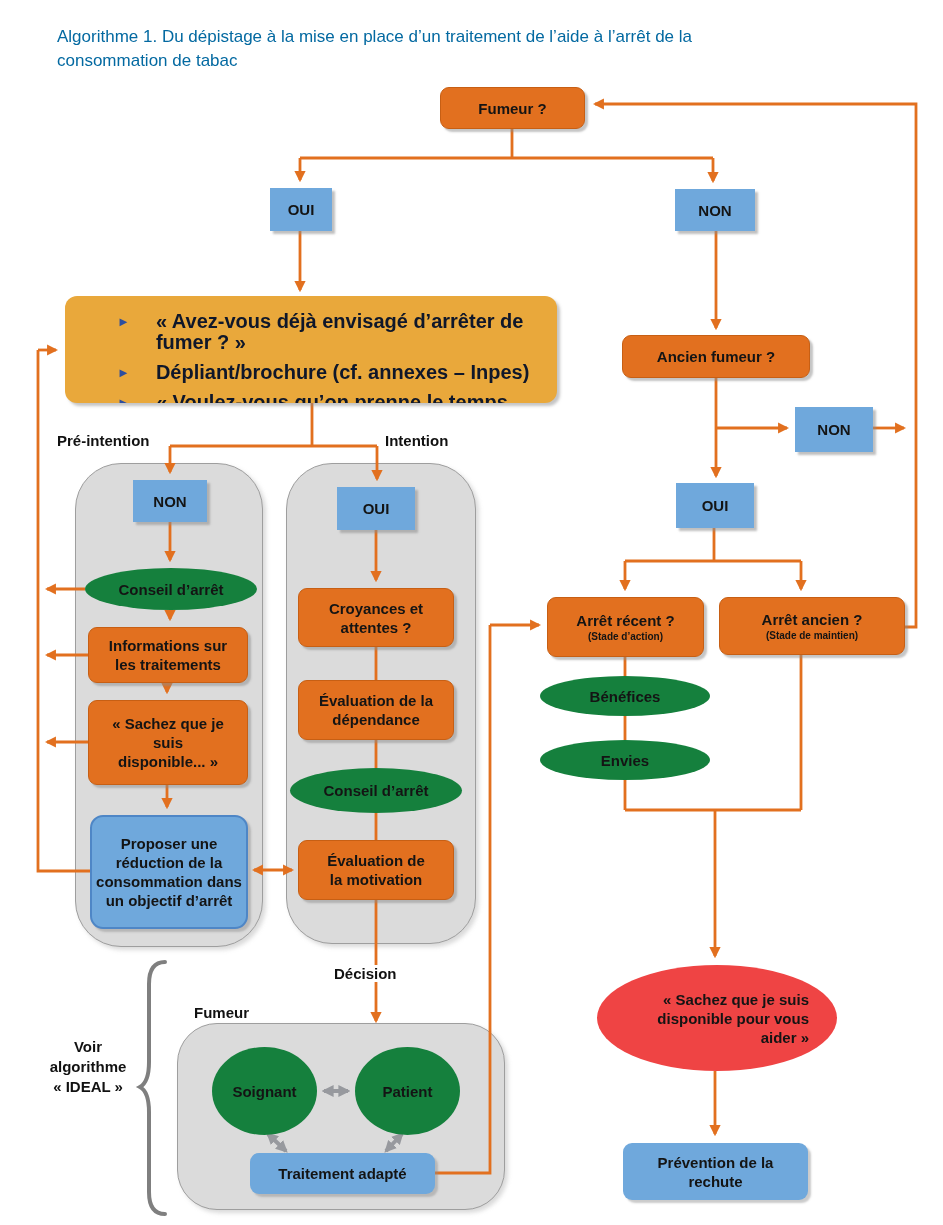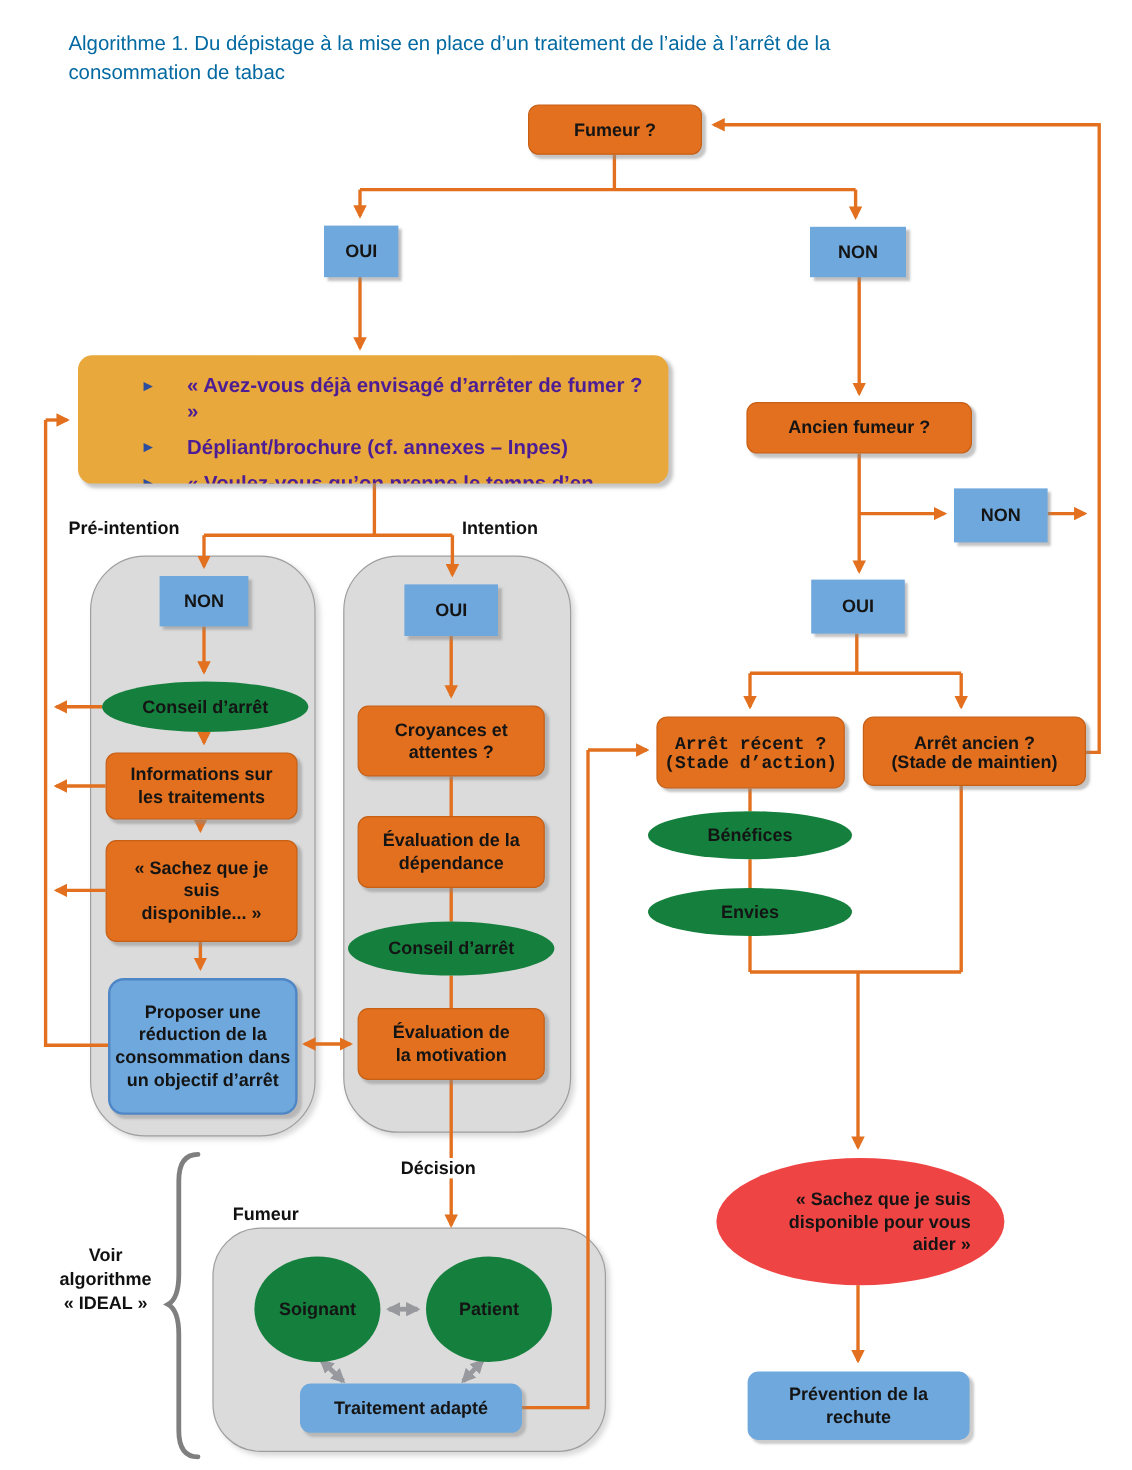--- a/index.html
+++ b/index.html
@@ -28,22 +28,22 @@
     border:1.5px solid #9E9E9E;border-radius:46px;z-index:1;
     box-shadow:3px 3px 4px rgba(150,150,150,.35);}
   .seclabel{position:absolute;font-size:15px;font-weight:bold;color:#111;z-index:3;}
   .yellowbox{
     position:absolute;box-sizing:border-box;background:#E9A83B;border-radius:12px;
     box-shadow:3px 3px 3px rgba(140,140,140,.5);overflow:hidden;z-index:3;
   }
   .yellowbox ul{list-style:none;margin:0;padding:15px 20px 0 52px;}
   .yellowbox li{display:flex;align-items:flex-start;margin-bottom:9px;}
   .tri{color:#2D4E9E;font-size:13px;line-height:21px;margin-right:26px;flex:0 0 auto;}
-  .btxt{font-size:17px;font-weight:bold;color:#4c1d95;line-height:21px;max-width:400px;text-align:left;}
-  .sub{font-size:15px;line-height:14px;}
+  .btxt{font-size:20px;font-weight:bold;color:#0f172a;line-height:21px;max-width:400px;text-align:left;}
+  .sub{font-size:10px;line-height:14px;}
   .prelinetxt{white-space:pre-line;}
   .whitebg{background:#ffffff;padding:0 3px;}
   svg.wires{position:absolute;left:0;top:0;z-index:2;}
 </style>
 </head>
 <body>
 
 <div class="canvas">
 
   <div class="containergray" style="left:75px;top:463px;width:188px;height:484px;"></div>
@@ -153,21 +153,21 @@
   <div class="node bluebox" style="left:337px;top:487px;width:78px;height:43px;">OUI</div>
   <div class="node orange" style="left:298px;top:588px;width:156px;height:59px;padding:4px 20px;">Croyances et attentes ?</div>
   <div class="node orange" style="left:298px;top:680px;width:156px;height:60px;padding:4px 12px;">Évaluation de la dépendance</div>
   <div class="node ellipseB" style="left:290px;top:768px;width:172px;height:45px;">Conseil d’arrêt</div>
   <div class="node orange" style="left:298px;top:840px;width:156px;height:60px;padding:4px 28px;">Évaluation de la motivation</div>
 
   <div class="node orange" style="left:622px;top:335px;width:188px;height:43px;">Ancien fumeur ?</div>
   <div class="node bluebox" style="left:795px;top:407px;width:78px;height:45px;">NON</div>
   <div class="node bluebox" style="left:676px;top:483px;width:78px;height:45px;">OUI</div>
 
-  <div class="node orange" style="left:547px;top:597px;width:157px;height:60px;font-family:Liberation Mono, monospace;">
+  <div class="node orange" style="left:547px;top:597px;width:157px;height:60px;">
     <span>Arrêt récent ?</span>
     <span class="sub">(Stade d’action)</span>
   </div>
   <div class="node orange" style="left:719px;top:597px;width:186px;height:58px;">
     <span>Arrêt ancien ?</span>
     <span class="sub">(Stade de maintien)</span>
   </div>
 
   <div class="node ellipseB" style="left:540px;top:676px;width:170px;height:40px;">Bénéfices</div>
   <div class="node ellipseB" style="left:540px;top:740px;width:170px;height:40px;">Envies</div>

